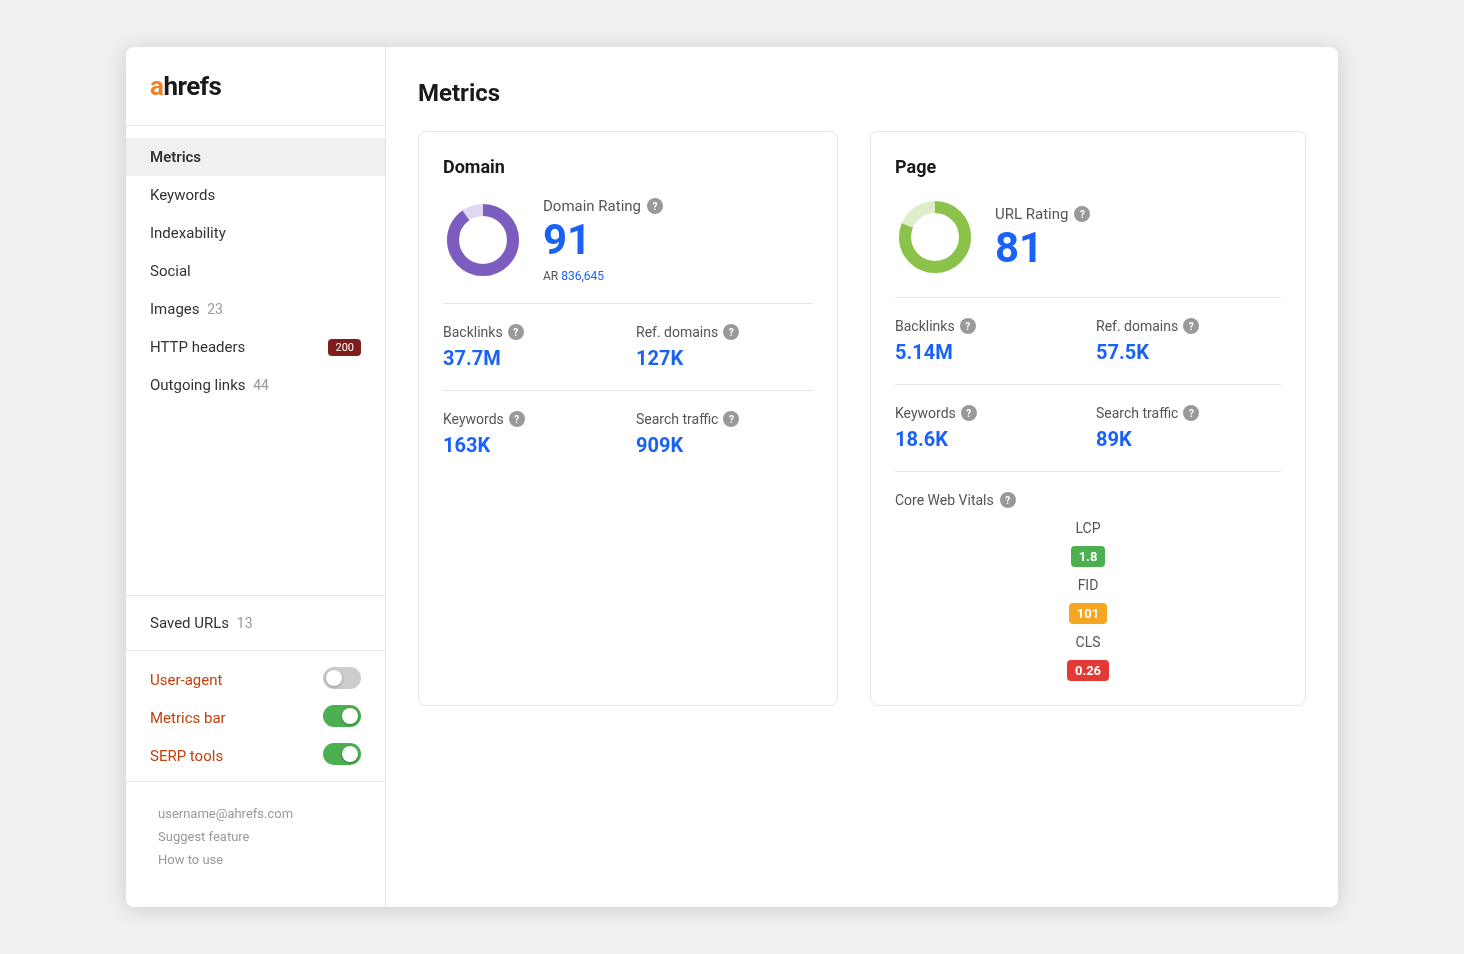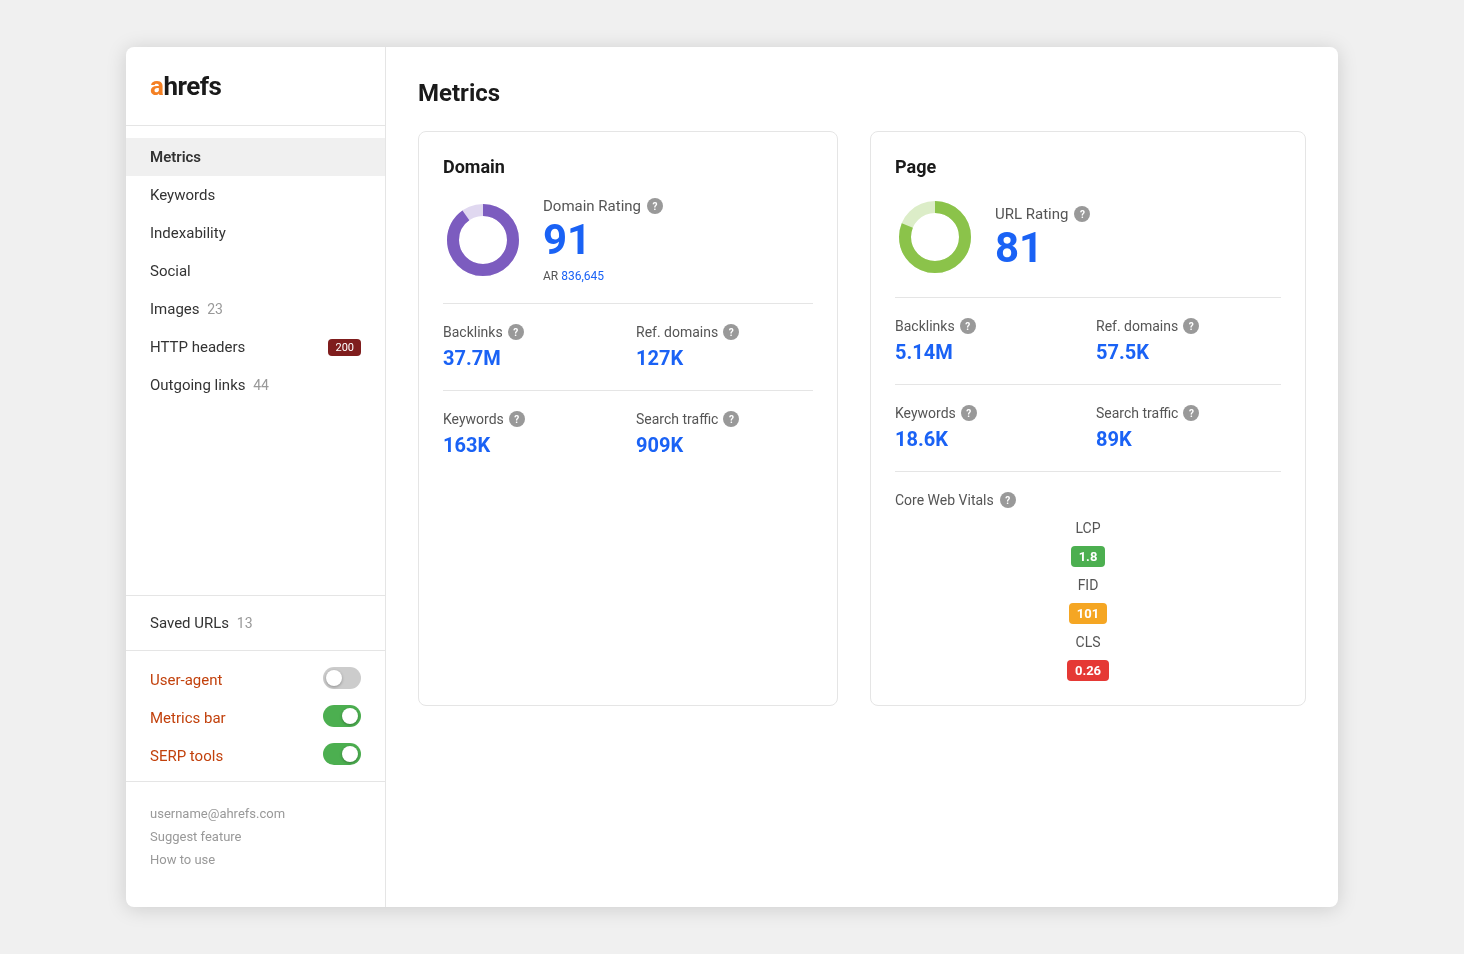--- a/index.html
+++ b/index.html
@@ -102,21 +102,21 @@
       width: 16px;
       height: 16px;
       background: white;
       border-radius: 50%;
       box-shadow: 0 1px 3px rgba(0,0,0,0.3);
       transition: left 0.2s;
     }
     .toggle.off .toggle-knob { left: 3px; }
     .toggle.on .toggle-knob { left: 19px; }
     .sidebar-footer {
-      padding: 16px 24px 8px;
+      padding: 16px 32px 8px;
     }
     .footer-link {
       font-size: 13px;
       color: #999;
       display: block;
       margin-bottom: 8px;
       cursor: pointer;
     }
     
     .main-content {

